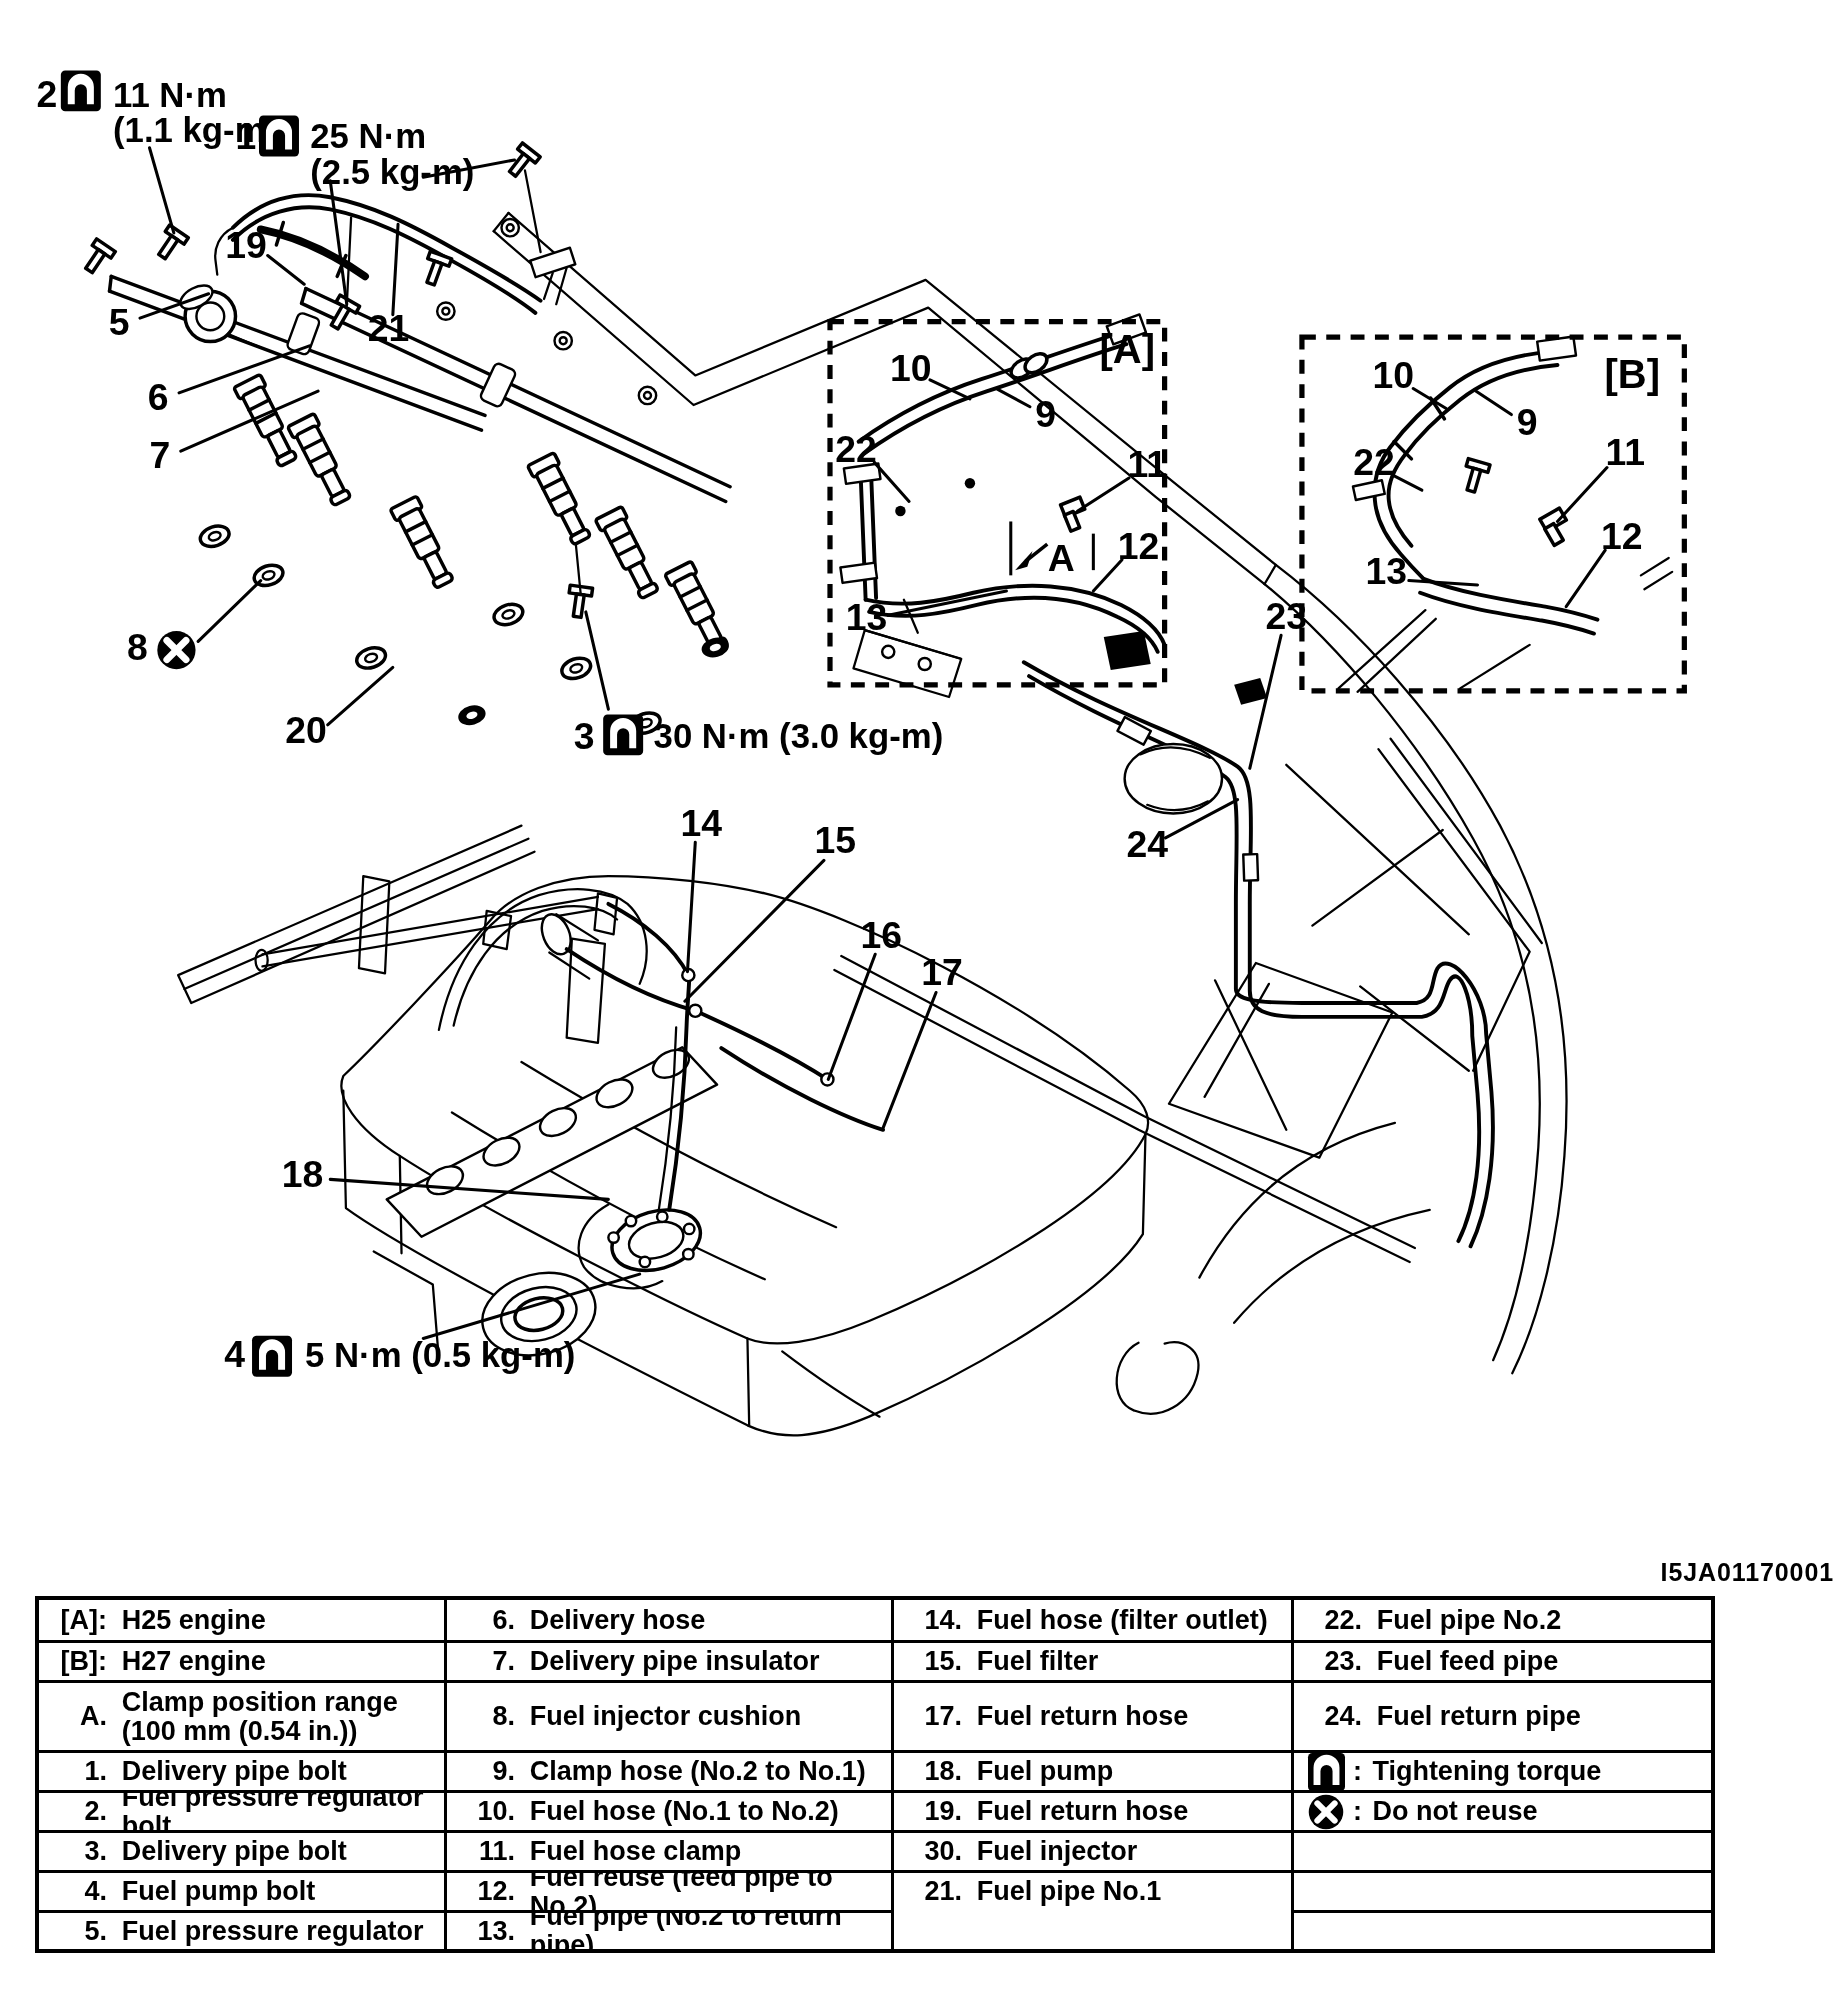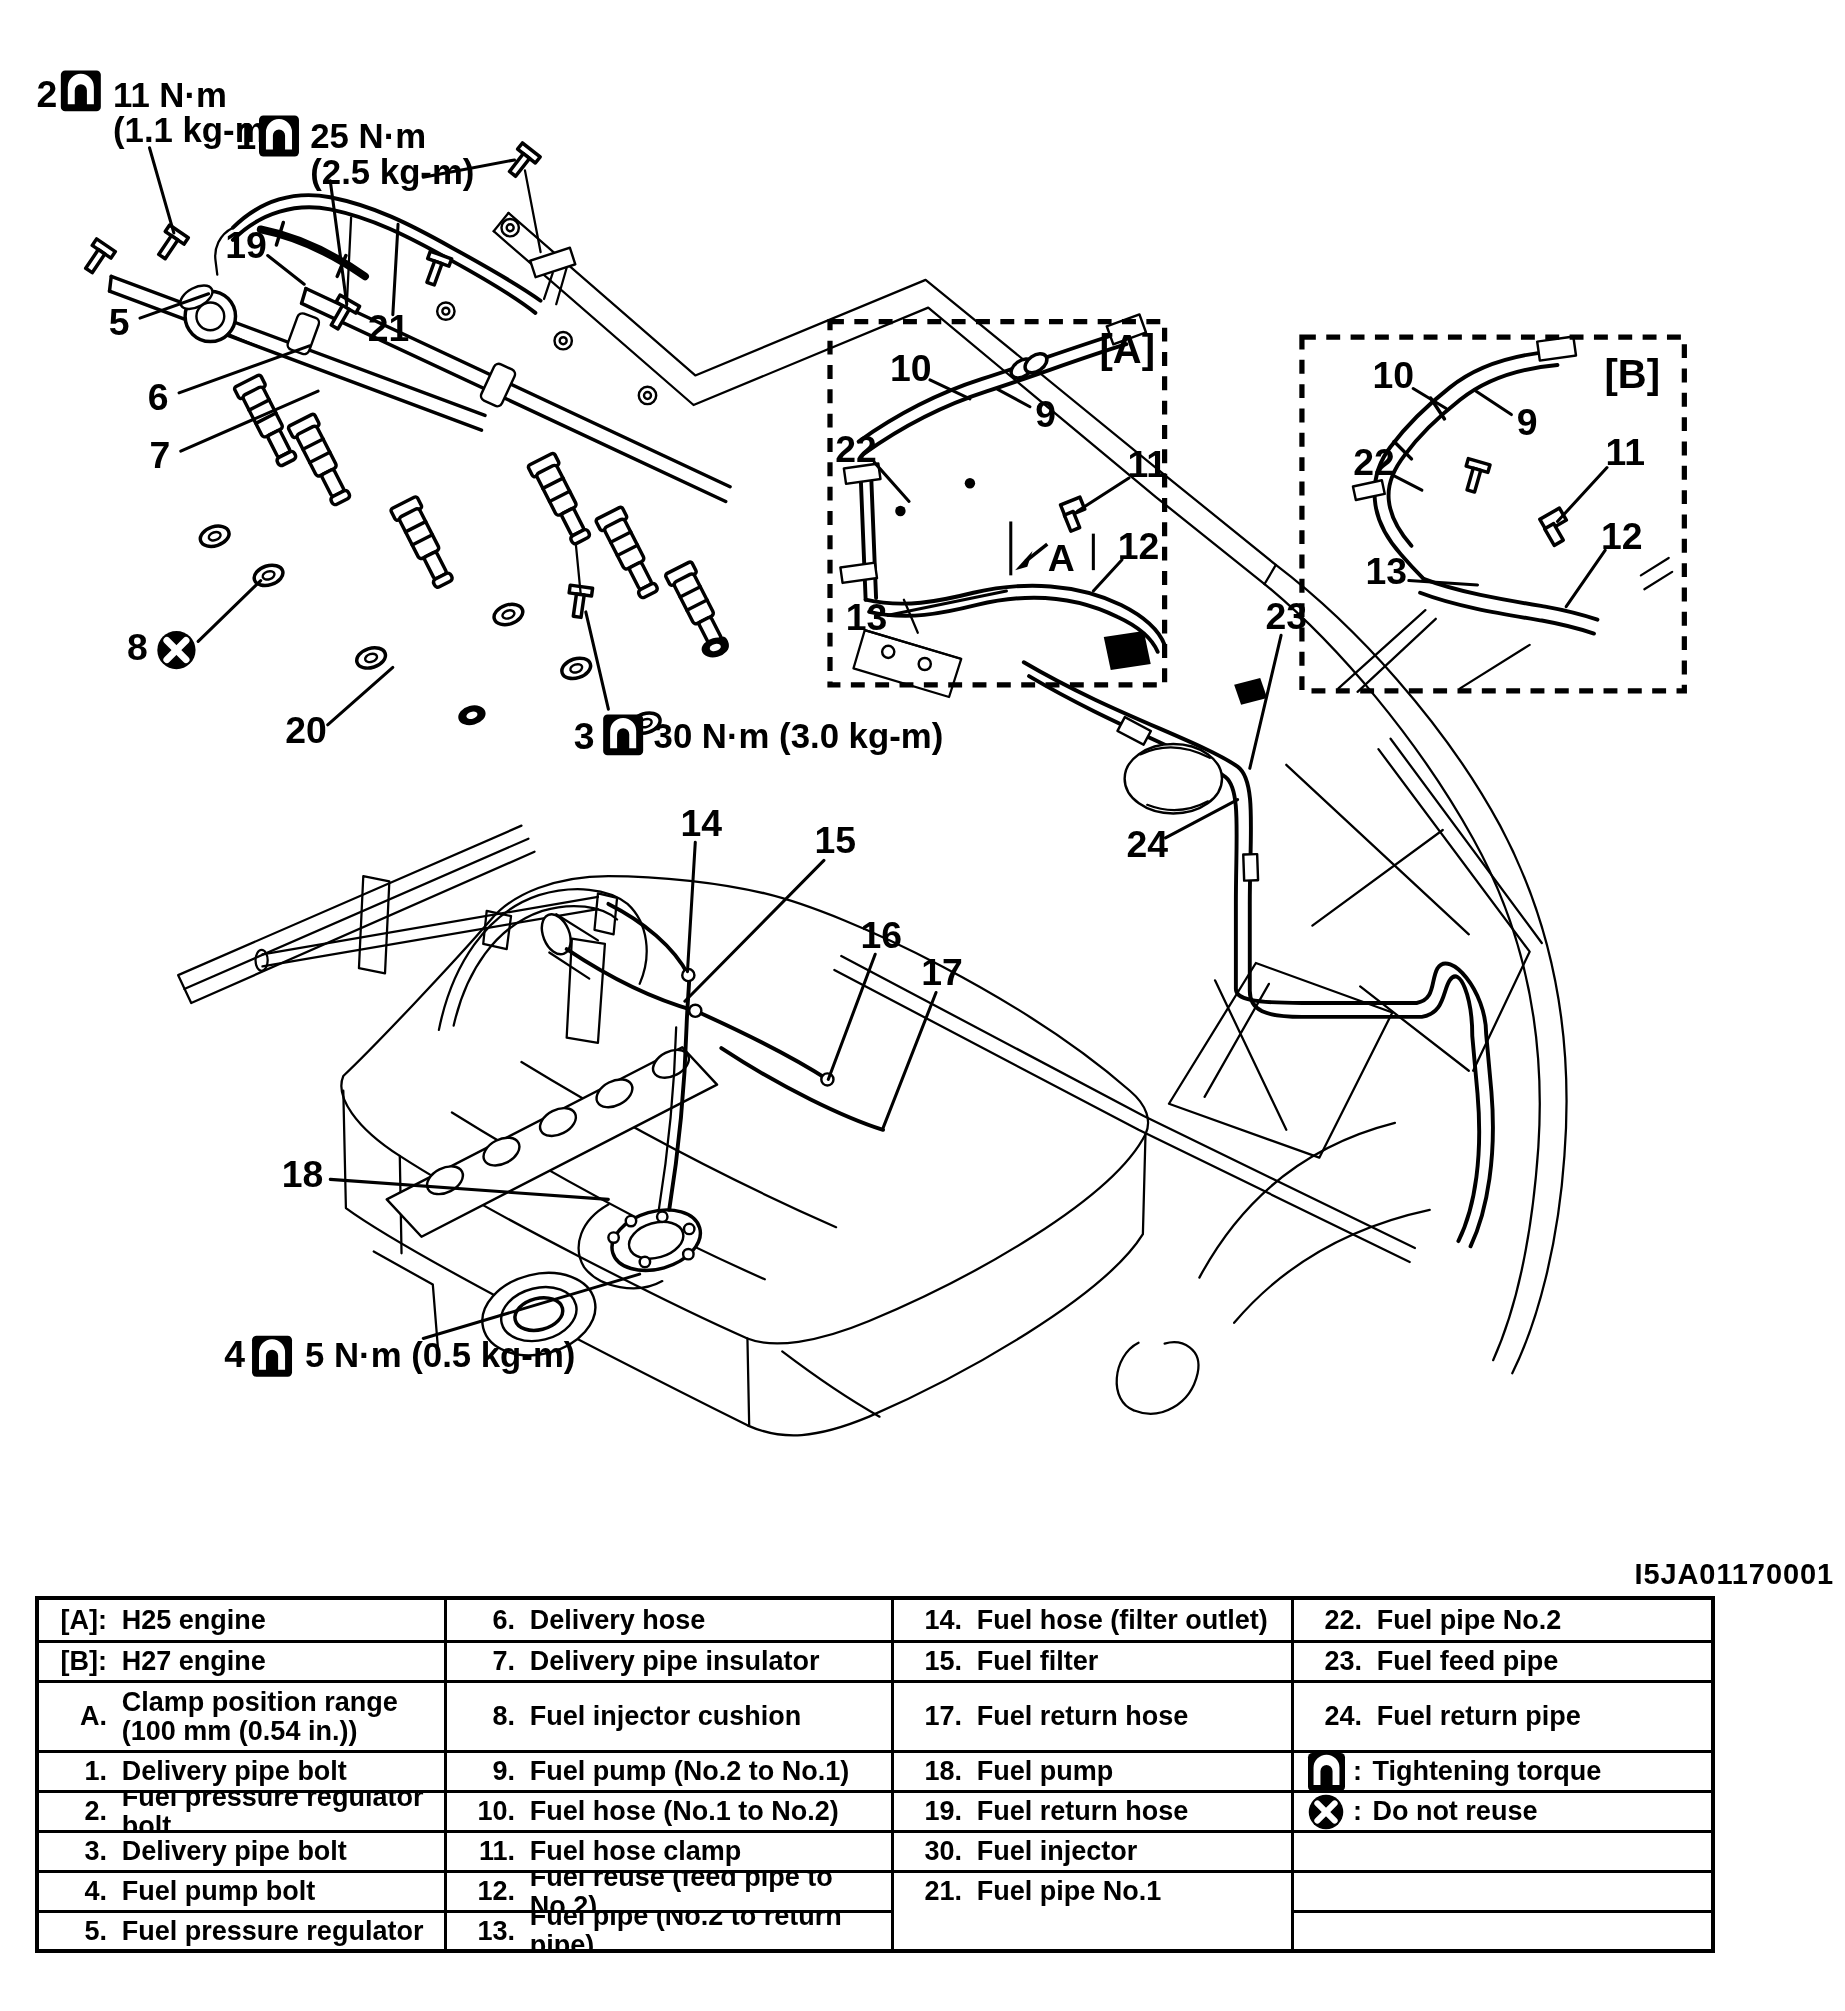--- a/index.html
+++ b/index.html
@@ -6,21 +6,21 @@
   body{width:1846px;height:2012px;position:relative;font-family:"Liberation Sans",sans-serif;color:#000;}
   #stage{position:absolute;left:0;top:0;width:1846px;height:2012px;}
   svg{position:absolute;left:0;top:0;}
   svg *{vector-effect:none;}
   .thin{fill:none;stroke:#000;stroke-width:2.6;stroke-linecap:round;stroke-linejoin:round;}
   .med{fill:none;stroke:#000;stroke-width:4;stroke-linecap:round;stroke-linejoin:round;}
   .pipe{fill:none;stroke:#000;stroke-width:4.5;stroke-linecap:round;stroke-linejoin:round;}
   .part{fill:#fff;stroke:#000;stroke-width:4;stroke-linejoin:round;}
   .partthin{fill:#fff;stroke:#000;stroke-width:2.8;stroke-linejoin:round;}
   .blackfill{fill:#000;stroke:none;}
-  #figcode{position:absolute;top:1558px;right:12px;font-size:29px;font-weight:700;letter-spacing:0.9px;}
+  #figcode{position:absolute;top:1558px;right:12px;font-size:25px;font-weight:700;letter-spacing:0.9px;}
   
   #parts-table{position:absolute;left:35px;top:1596px;width:1680px;border:4.3px solid #000;box-sizing:border-box;display:grid;grid-template-columns:405px 447px 400px 1fr;background:#fff;}
   .tcol{display:grid;grid-template-rows:40px 40px 70px 40px 40px 40px 40px 39px;border-left:3.5px solid #000;}
   .tcol:first-child{border-left:none;}
   .tcell{border-top:3.5px solid #000;display:flex;align-items:center;font-size:27px;font-weight:700;line-height:1.06;overflow:hidden;}
   .tcell:first-child{border-top:none;}
   .tnum{flex:0 0 68px;text-align:right;padding-right:14.8px;white-space:nowrap;}
   .ttext{flex:1;padding-right:4px;}
   .ticon{flex:0 0 68px;display:flex;justify-content:flex-end;align-items:center;padding-right:10.4px;}
   .wrench-badge{display:inline-block;width:37px;height:38px;background:#000;border-radius:4.3px;position:relative;}
@@ -412,21 +412,21 @@
         <div class="tcell">
           <span class="tnum">7.</span>
           <span class="ttext">Delivery pipe insulator</span>
         </div>
         <div class="tcell">
           <span class="tnum">8.</span>
           <span class="ttext">Fuel injector cushion</span>
         </div>
         <div class="tcell">
           <span class="tnum">9.</span>
-          <span class="ttext">Fuel pump (No.2 to No.1)</span>
+          <span class="ttext">Clamp hose (No.2 to No.1)</span>
         </div>
         <div class="tcell">
           <span class="tnum">10.</span>
           <span class="ttext">Fuel hose (No.1 to No.2)</span>
         </div>
         <div class="tcell">
           <span class="tnum">11.</span>
           <span class="ttext">Fuel hose clamp</span>
         </div>
         <div class="tcell">

